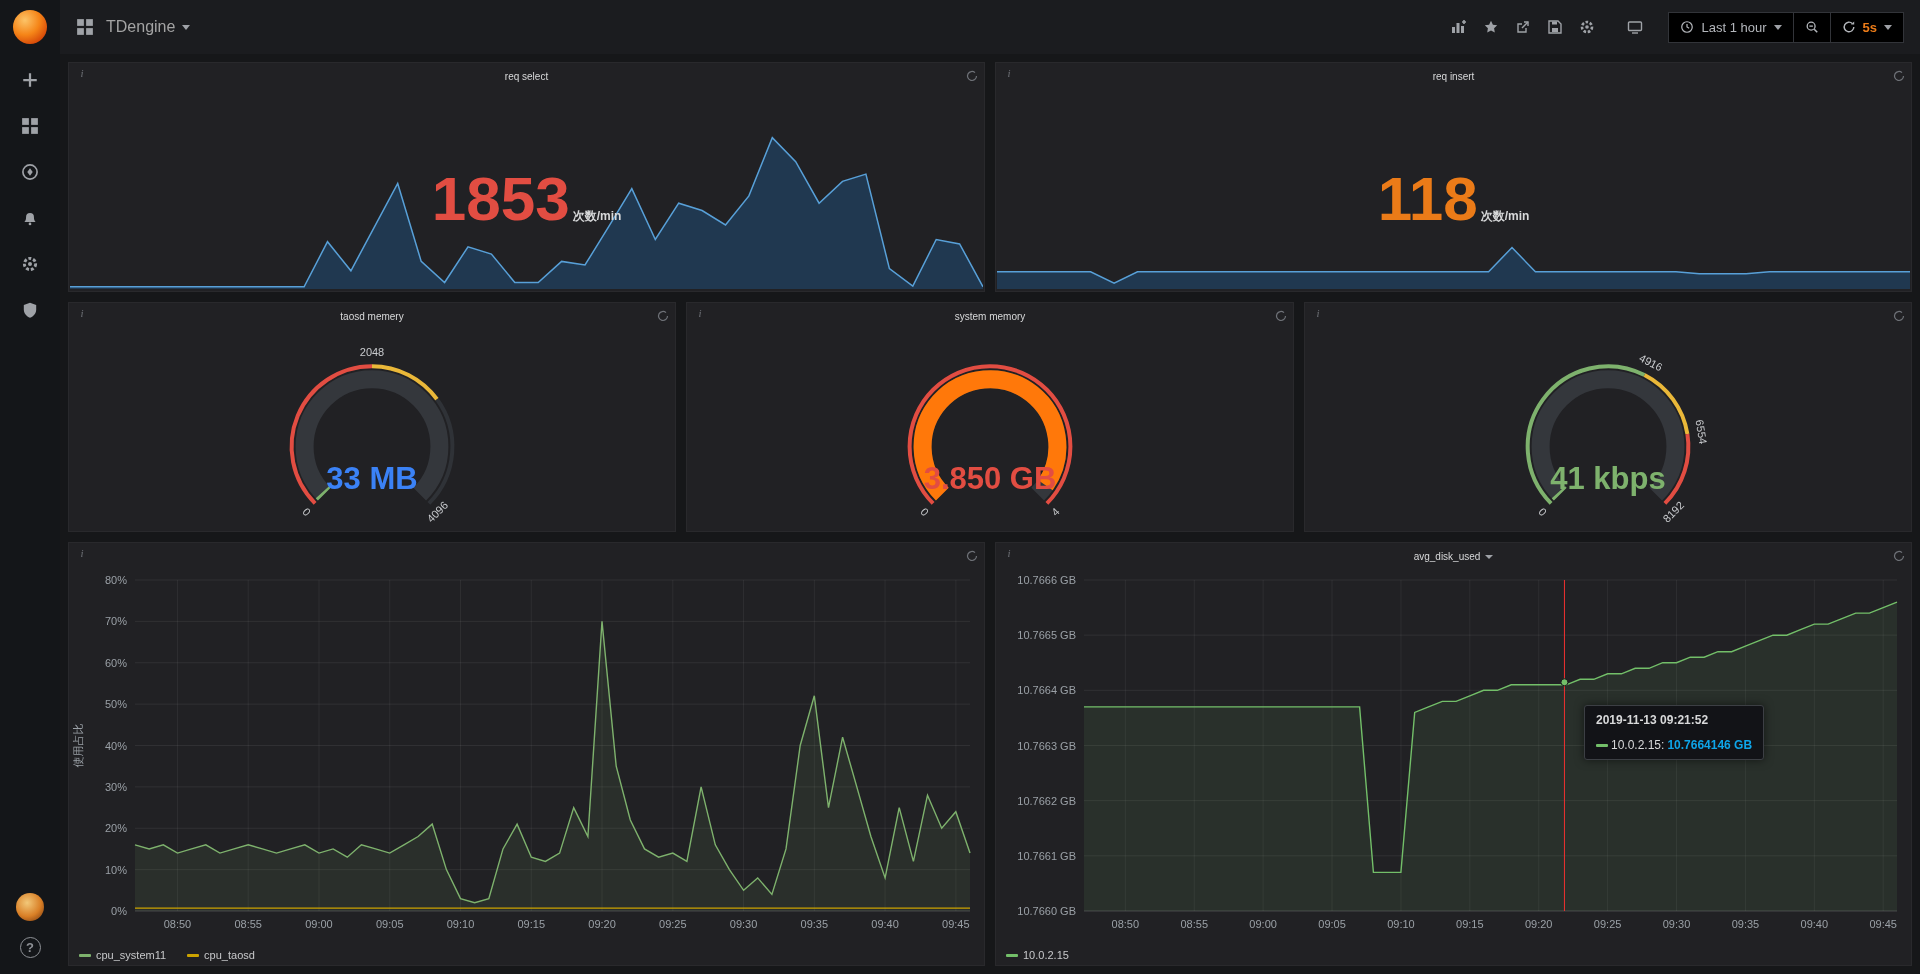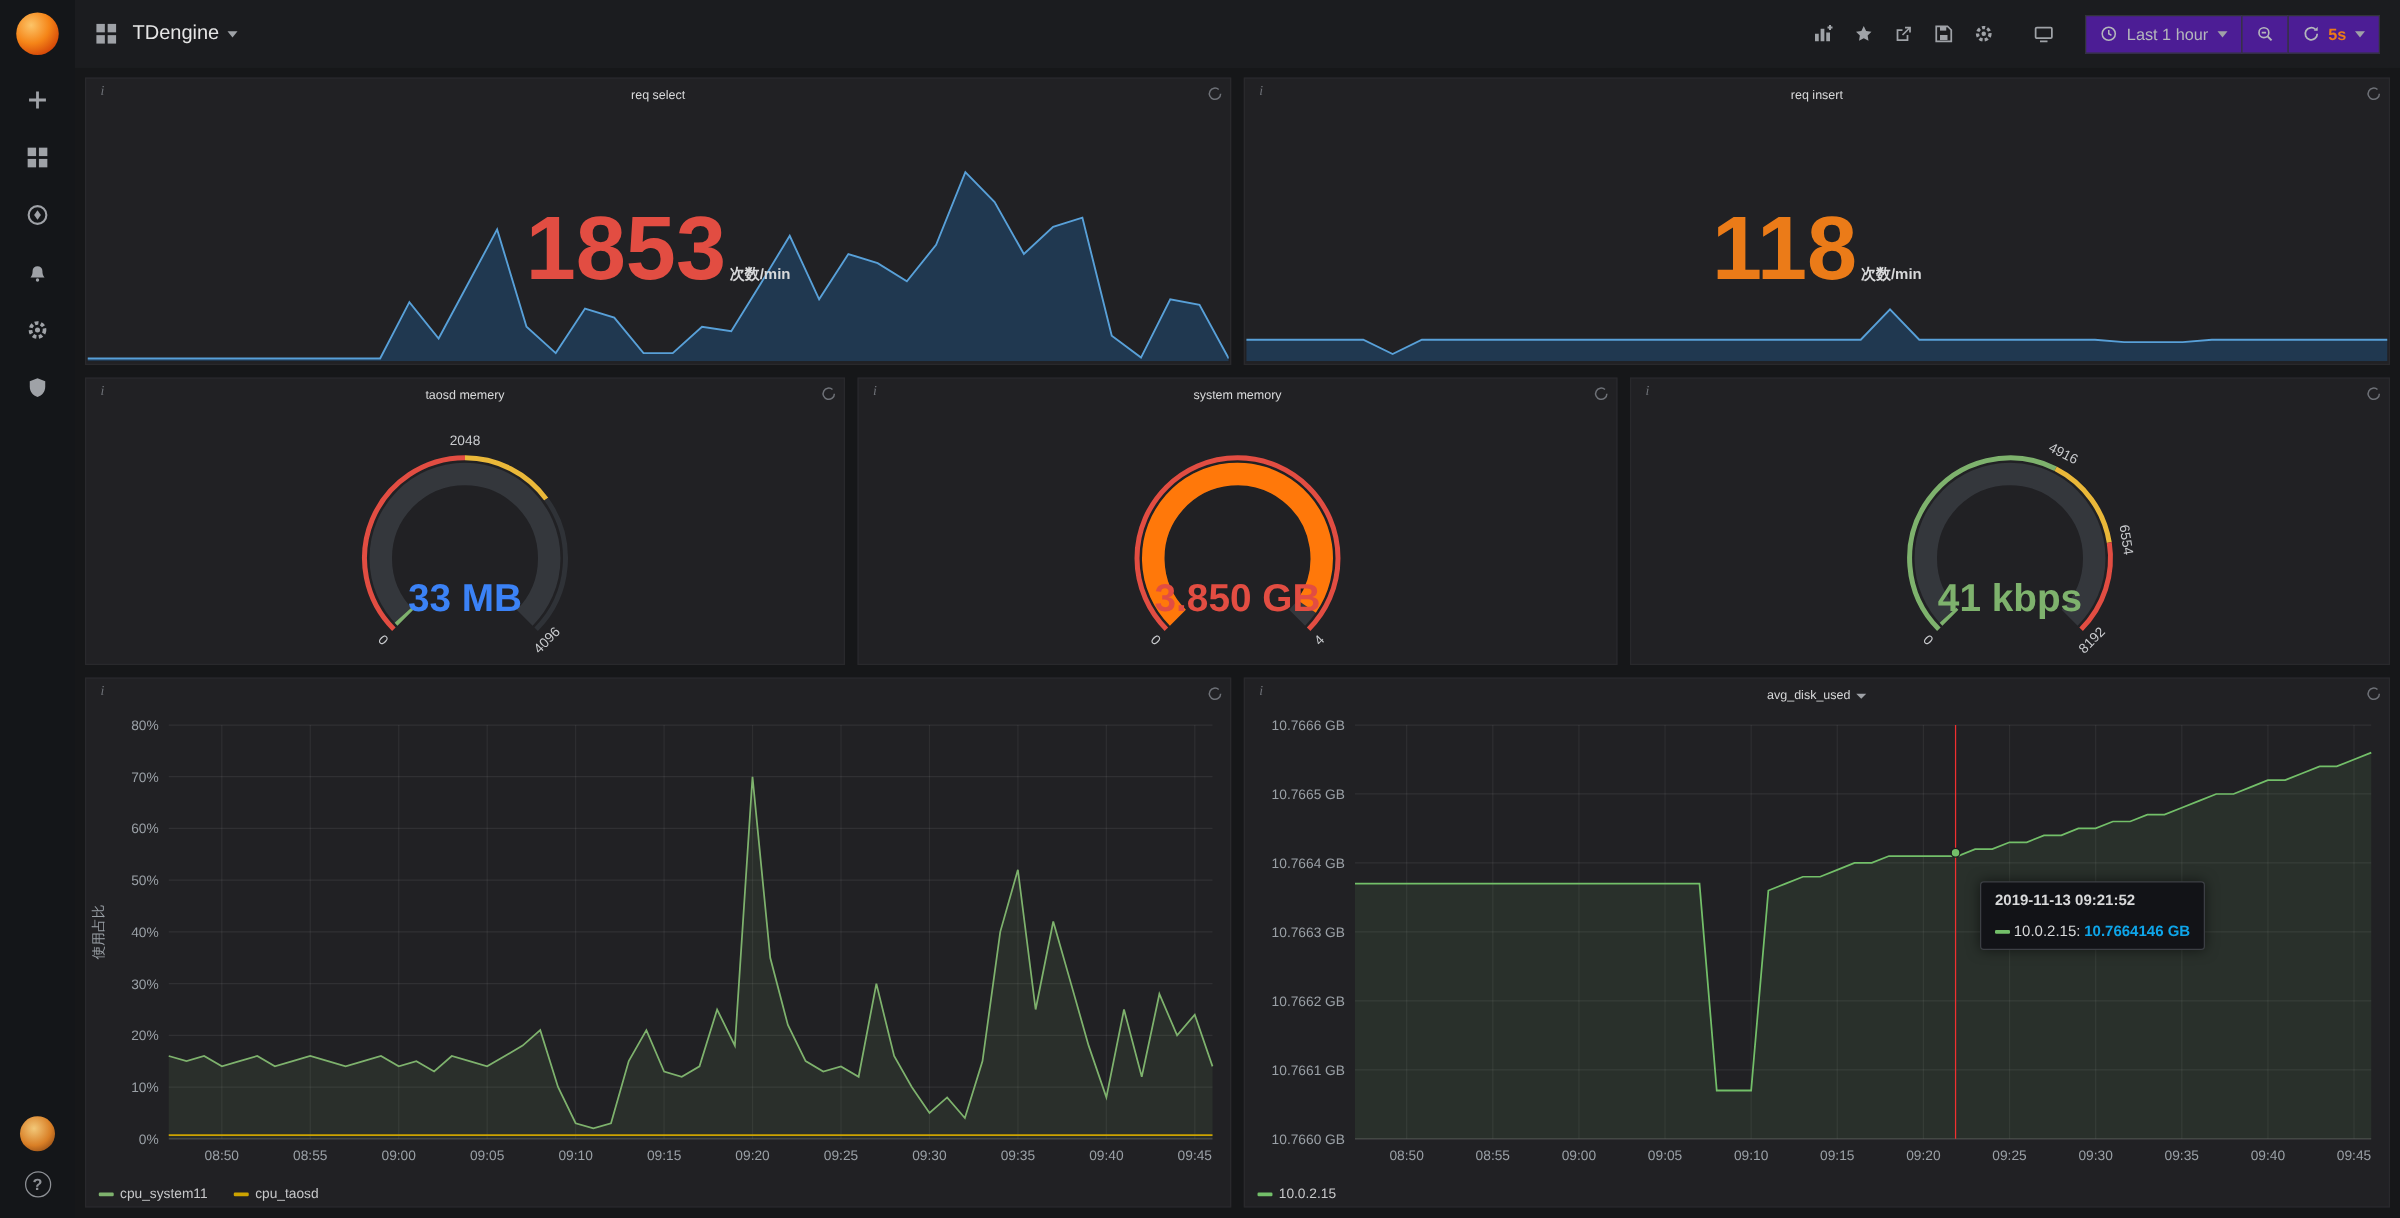--- a/index.html
+++ b/index.html
@@ -19,29 +19,29 @@
   .avatar{width:28px;height:28px;border-radius:50%;
     background:radial-gradient(circle at 40% 35%, #f2c879, #d97f26 55%, #7a3b10 95%);}
   .help-circle{width:21px;height:21px;border-radius:50%;border:1.5px solid #8e9196;color:#8e9196;
     font-size:13px;display:flex;align-items:center;justify-content:center;font-weight:700}
 
   
   .topnav{position:fixed;left:60px;top:0;right:0;height:54px;background:#1b1c1f;
     display:flex;align-items:center;padding:0 16px;z-index:15}
   .nav-left{display:flex;align-items:center}
   .nav-grid-icon{color:#9fa2a7;width:18px;height:18px}
-  .nav-title{font-size:16px;color:#e5e5e5;font-weight:500;margin:0 7px 0 12px}
+  .nav-title{font-size:16px;color:#a3a3a3;font-weight:500;margin:0 7px 0 12px}
   .caret{width:0;height:0;border-left:4px solid transparent;border-right:4px solid transparent;
     border-top:5px solid #9fa2a7;display:inline-block}
   .nav-spacer{flex:1}
   .nav-iconbtn{width:32px;height:30px;display:flex;align-items:center;justify-content:center;color:#9fa2a7}
   .nav-iconbtn svg{width:16px;height:16px}
   .nav-iconbtn.sep{margin-left:16px}
   .nav-group{display:flex;margin-left:18px}
-  .nav-btn{height:31px;display:flex;align-items:center;gap:7px;padding:0 11px;background:#4c1d95;
+  .nav-btn{height:31px;display:flex;align-items:center;gap:7px;padding:0 11px;background:#000000;
     border:1px solid #323439;color:#b4b7bc;font-size:13px;margin-left:-1px}
   .nav-btn svg{width:14px;height:14px}
   .interval{color:#eb7b18;font-weight:600}
 
   
   .dashboard{position:absolute;left:60px;top:54px;right:0;bottom:0;padding:8px;
     display:grid;grid-template-columns:repeat(6,1fr);grid-template-rows:230px 230px 1fr;gap:10px}
   .panel{position:relative;background:#212124;border:1px solid #29292c}
   .span3{grid-column:span 3}.span2{grid-column:span 2}
   .panel-header{height:27px;display:flex;align-items:center;justify-content:center;
@@ -51,21 +51,21 @@
     font-family:"Liberation Serif",serif;font-style:italic;z-index:5;width:14px;height:14px;
     display:flex;align-items:center;justify-content:center}
   .corner-spin{position:absolute;top:5px;right:6px;z-index:5}
   .title-caret{width:0;height:0;border-left:4px solid transparent;border-right:4px solid transparent;
     border-top:4px solid #9fa2a7;display:inline-block}
 
   
   .spark{position:absolute;left:1px;right:1px;bottom:2px;height:160px}
   .bigstat{position:absolute;left:0;right:0;top:54%;transform:translateY(-50%);
     display:flex;align-items:baseline;justify-content:center;gap:3px;z-index:3}
-  .bigvalue{font-size:72px;font-weight:700;line-height:1}
+  .bigvalue{font-size:62px;font-weight:700;line-height:1}
   .bigunit{font-size:12px;color:#d8d9da;font-weight:700}
 
   
   .gauge{position:absolute;inset:0}
   .gauge-value{position:absolute;left:0;right:0;top:74%;transform:translateY(-50%);
     text-align:center;font-size:31px;font-weight:700;z-index:3}
 
   
   .ts-host{position:absolute;left:0;right:0;top:0;bottom:24px}
   .legend{position:absolute;left:10px;bottom:4px;display:flex;gap:21px;align-items:flex-start;

